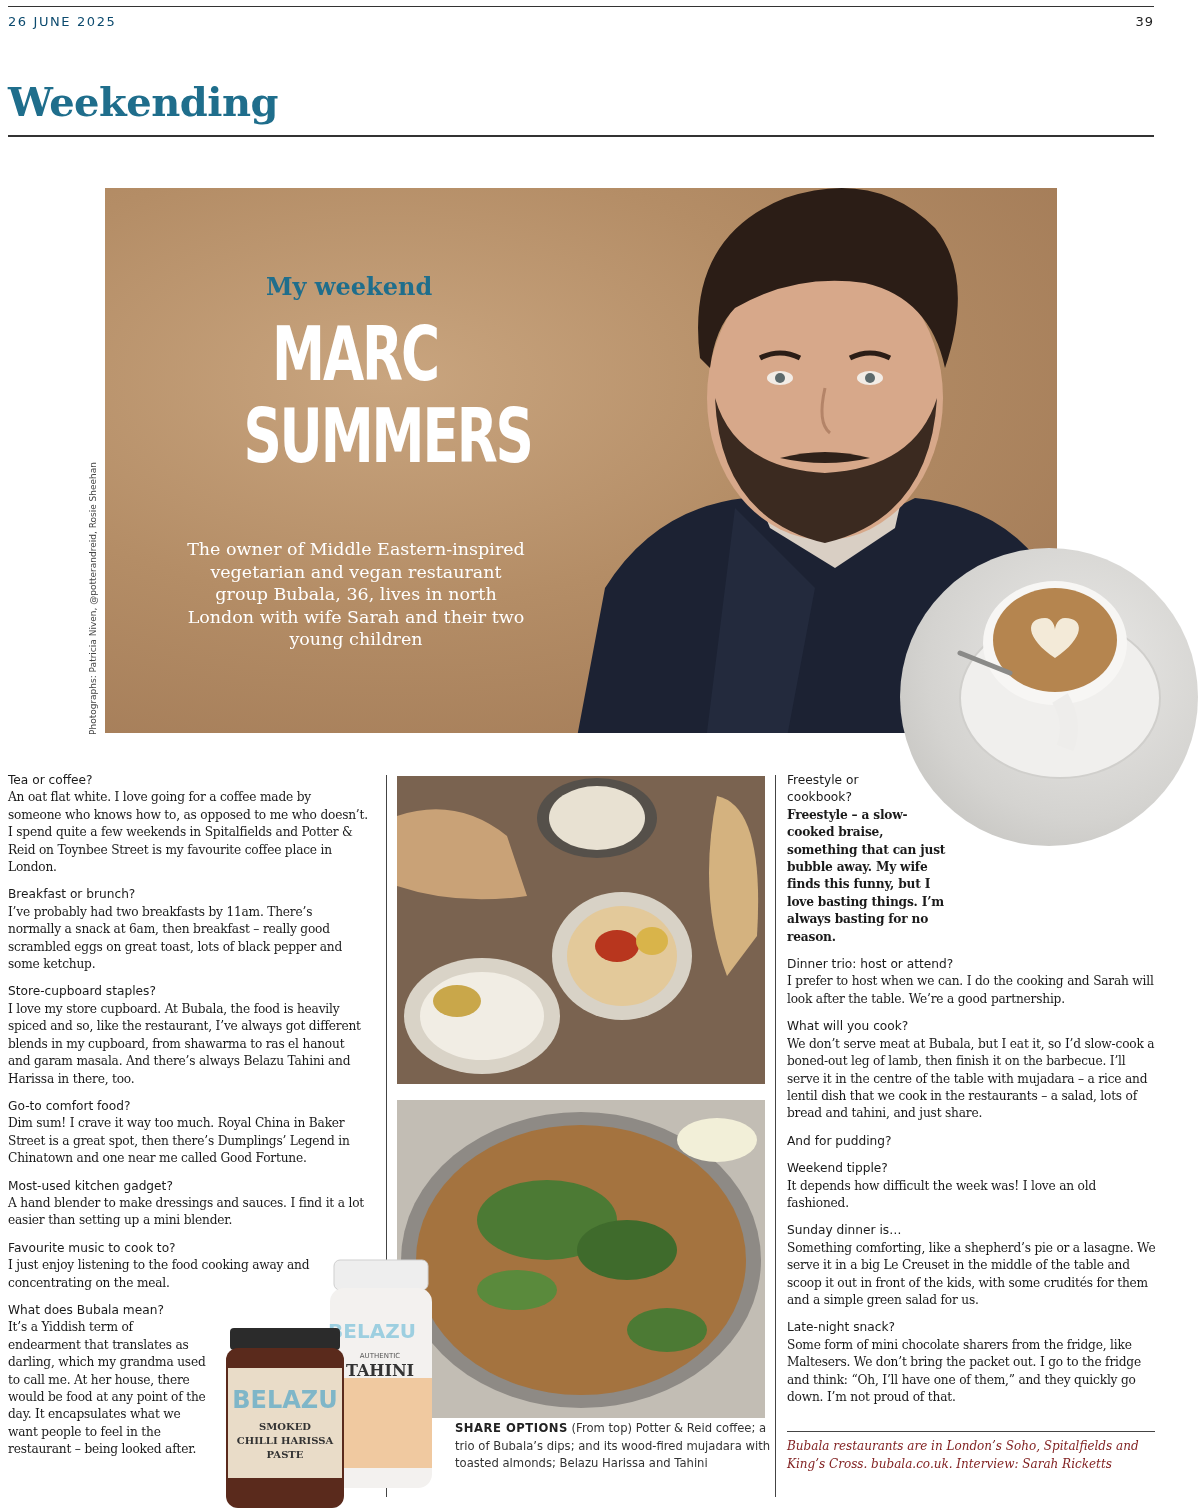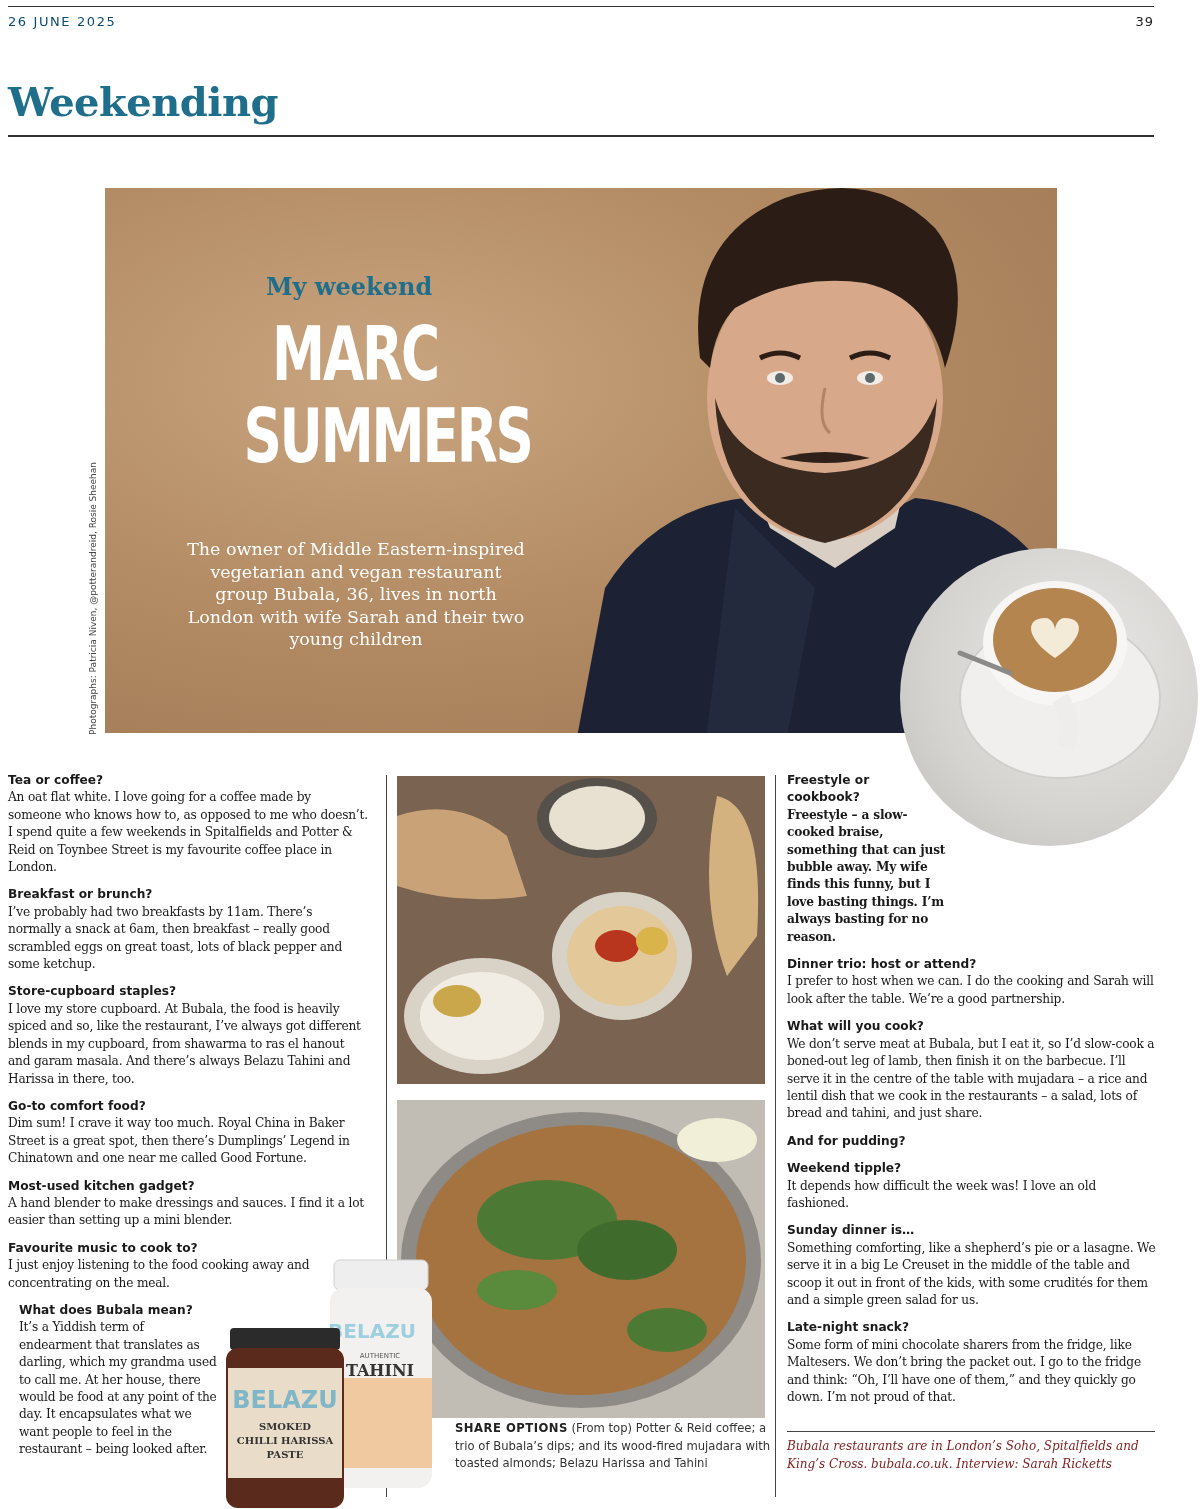--- a/index.html
+++ b/index.html
@@ -24,40 +24,40 @@
 
   
   .coffee { position: absolute; left: 900px; top: 548px; width: 298px; height: 298px; border-radius: 50%; overflow: hidden;
     background: radial-gradient(circle at 60% 40%, #e9e8e6 0%, #d4d3d0 60%, #bdbcb8 100%); }
 
   
   .col { position: absolute; font-family: "DejaVu Serif", serif; font-size: 12.2px; line-height: 17.4px; color: #1a1a1a; }
   .col-left { left: 8px; top: 772px; width: 360px; }
   .col-right { left: 787px; top: 772px; width: 370px; }
   .qa { margin-bottom: 10px; }
-  .q { font-family: "DejaVu Sans", sans-serif; font-weight: bold; font-size: 12.2px; line-height: 17.4px; }
+  .q { font-family: "DejaVu Sans", sans-serif; font-weight: normal; font-size: 12.2px; line-height: 17.4px; }
   .a { letter-spacing: -0.2px; }
 
   .vrule { position: absolute; width: 1px; background: #444; }
   .vr1 { left: 386px; top: 775px; height: 722px; }
   .vr2 { left: 775px; top: 775px; height: 722px; }
 
   .food1 { position: absolute; left: 397px; top: 776px; width: 368px; height: 308px; background: #6d5a48; overflow: hidden; }
   .food2 { position: absolute; left: 397px; top: 1100px; width: 368px; height: 318px; background: #b9b4ac; overflow: hidden; }
 
   .caption { position: absolute; left: 455px; top: 1420px; width: 320px; font-family: "DejaVu Sans", sans-serif; font-size: 11.6px; line-height: 17.5px; color: #333; }
   .caption .lead { font-weight: bold; letter-spacing: 0.5px; color: #222; }
 
   .jars { position: absolute; left: 222px; top: 1258px; width: 210px; height: 250px; }
 
   .footer-rule { position: absolute; left: 787px; top: 1431px; width: 368px; height: 1px; background: #444; }
   .footer-note { position: absolute; left: 787px; top: 1438px; width: 370px; font-family: "DejaVu Serif", serif; font-style: italic; font-size: 12px; line-height: 17.5px; color: #7f1d1d; }
 
   .wrap-narrow { width: 160px; }
-  .wrap-left { width: 200px; margin-left: 11px; }
+  .wrap-left { width: 200px; }
 </style>
 </head>
 <body>
 
 <div class="top-rule"></div>
 <div class="date">26 JUNE 2025</div>
 <div class="page-num">39</div>
 <h1 class="section-title">Weekending</h1>
 <div class="section-rule"></div>
 

